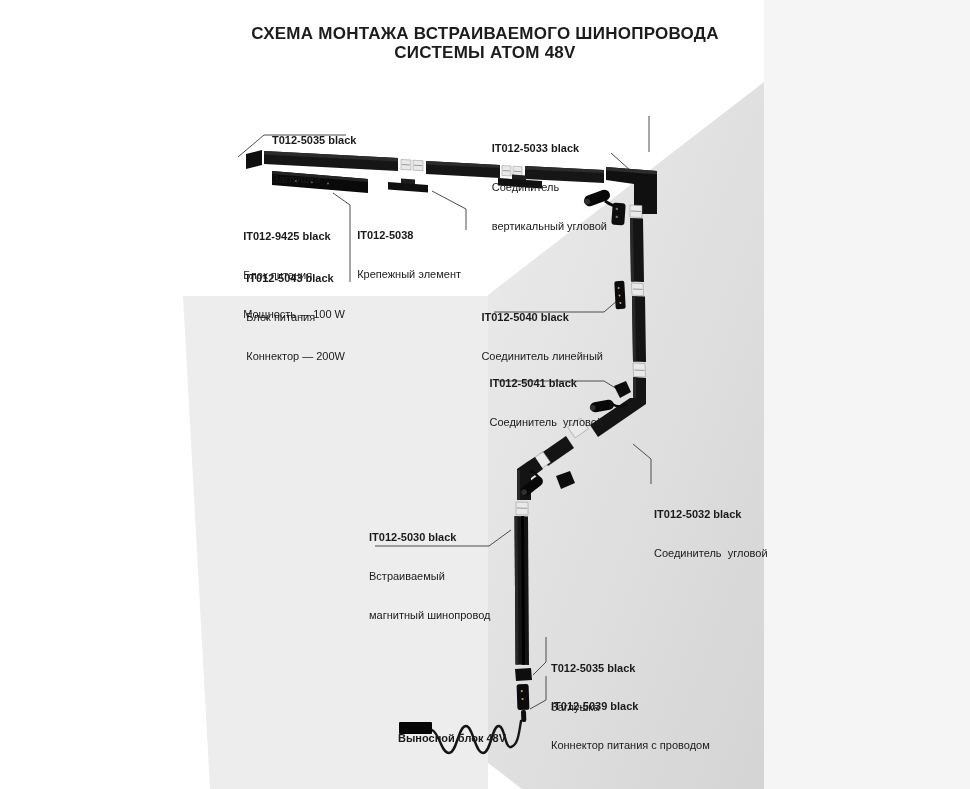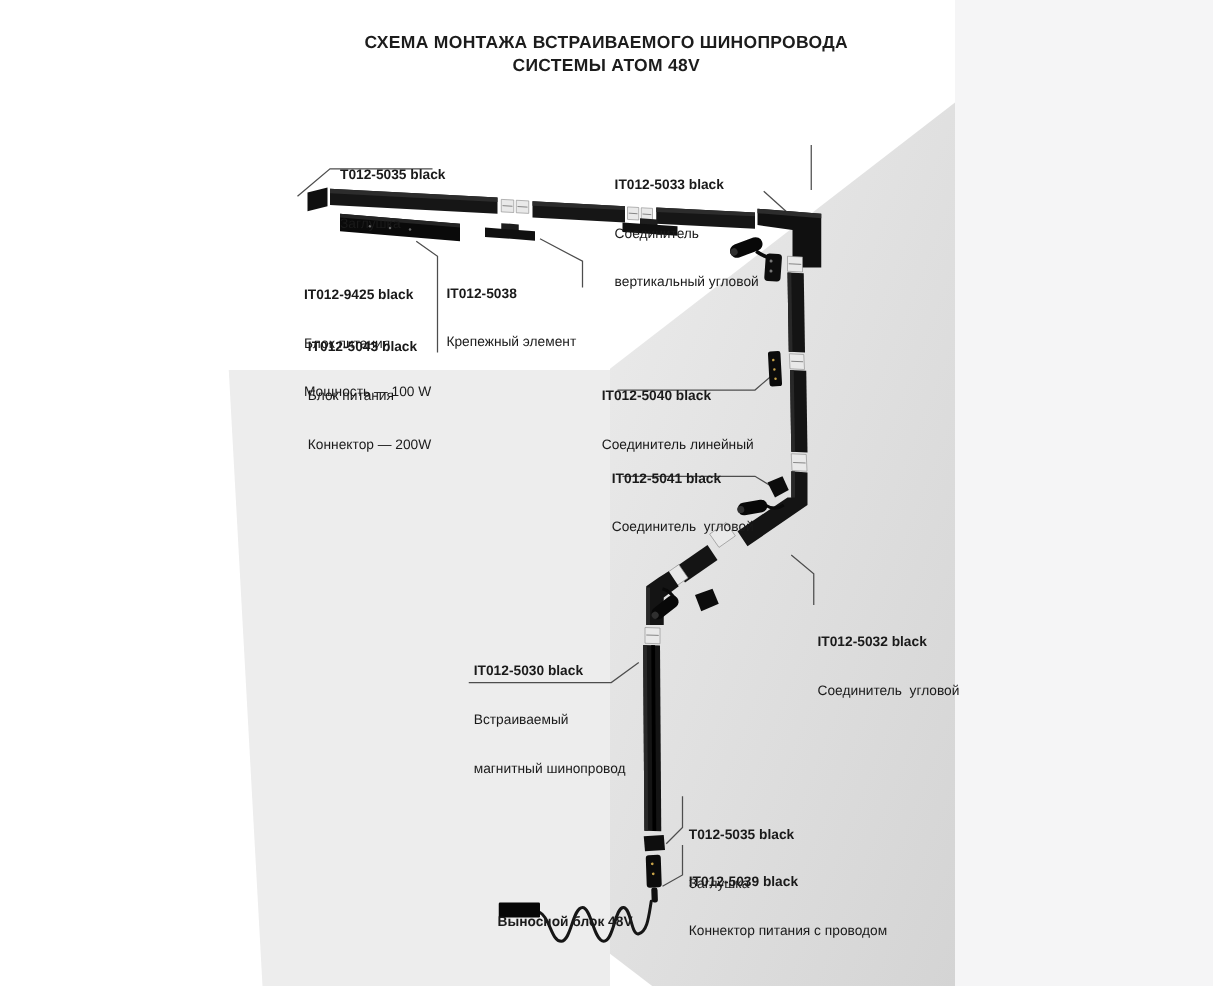--- a/index.html
+++ b/index.html
@@ -1,20 +1,20 @@
 <!DOCTYPE html>
 <html><head>
 <meta charset="utf-8">
 <style>
   html,body{margin:0;padding:0;background:#ffffff;}
   #canvas{position:relative;width:970px;height:789px;background:#ffffff;overflow:hidden;
           font-family:"Liberation Sans", sans-serif;}
   #scene{position:absolute;left:0;top:0;}
   .title{position:absolute;left:0;right:0;top:24px;text-align:center;
-         font-size:14px;font-weight:700;letter-spacing:.25px;line-height:19px;color:#1c1c1c;}
+         font-size:17px;font-weight:700;letter-spacing:.25px;line-height:19px;color:#1c1c1c;}
   .lbl{position:absolute;font-size:11px;line-height:13px;color:#1a1a1a;white-space:pre;}
   .lbl.r{text-align:left;}
   .code{font-weight:700;}
   .desc{font-weight:400;}
   .blocklbl{font-weight:700;}
 </style>
 </head>
 <body>
 
 <div id="canvas">
@@ -218,21 +218,21 @@
   <div class="lbl r" style="right:367px;top:351px">
     <div class="code">IT012-5041 black</div>
     <div class="desc">Соединитель  угловой</div>
   </div>
 
   <div class="lbl" style="left:654px;top:482px">
     <div class="code">IT012-5032 black</div>
     <div class="desc">Соединитель  угловой</div>
   </div>
 
-  <div class="lbl" style="left:379px;top:505px">
+  <div class="lbl" style="left:369px;top:505px">
     <div class="code">IT012-5030 black</div>
     <div class="desc">Встраиваемый</div>
     <div class="desc">магнитный шинопровод</div>
   </div>
 
   <div class="lbl" style="left:551px;top:636px">
     <div class="code">T012-5035 black</div>
     <div class="desc">Заглушка</div>
   </div>
 

